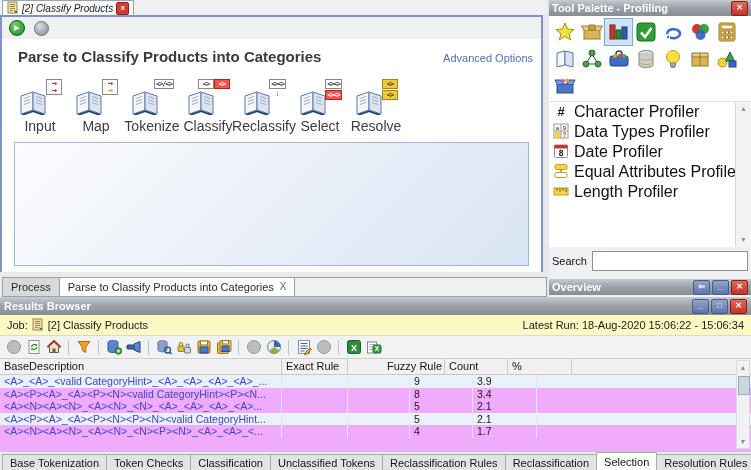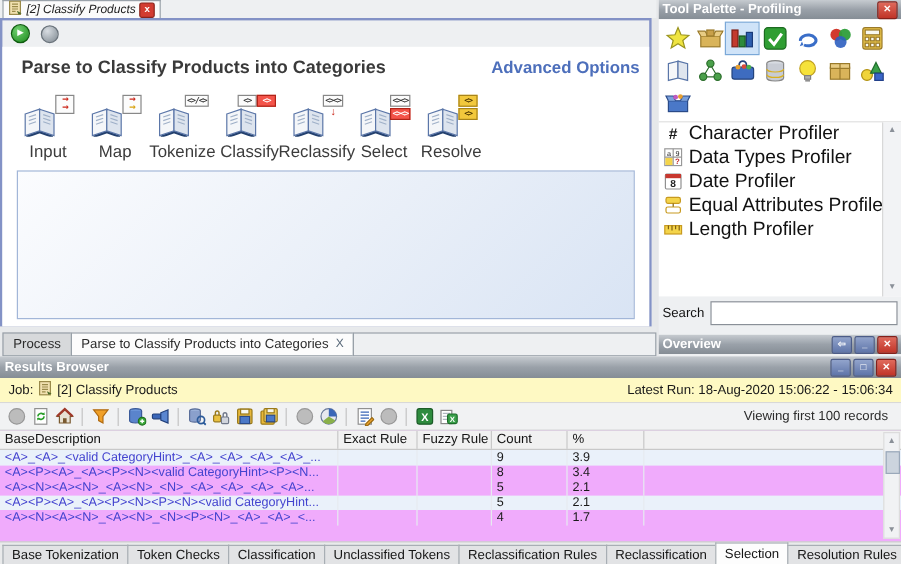--- a/index.html
+++ b/index.html
@@ -10,21 +10,21 @@
   .doc-tab{position:absolute;left:2px;top:0;height:14px;display:flex;align-items:center;gap:3px;padding:0 4px;background:#fbfbfb;border:1px solid #9aa2aa;border-bottom:none;}
   .doc-tab-label{font-style:italic;font-size:10px;color:#222;white-space:nowrap;}
   .close-box{width:11px;height:11px;background:#d23c32;border:1px solid #8a231c;color:#fff;font-size:8px;line-height:10px;text-align:center;border-radius:2px;font-weight:bold;}
   .workflow-panel{position:absolute;top:15px;left:0;width:539px;height:255px;border:2px solid #8392c6;background:#eef0f2;}
   .wf-toolbar{height:22px;display:flex;align-items:center;gap:9px;padding-left:7px;}
   .play-button{width:14px;height:14px;border-radius:50%;background:radial-gradient(circle at 35% 30%,#6fd06f,#1d8a1d);border:1px solid #0f5c0f;color:#fff;font-size:7px;line-height:14px;text-align:center;}
   .sphere-button{width:13px;height:13px;border-radius:50%;background:radial-gradient(circle at 35% 30%,#d8dde2,#7e8890);border:1px solid #69727a;}
   .wf-content{position:absolute;left:0;top:22px;right:0;bottom:0;background:#fff;}
   .wf-header{position:absolute;top:9px;left:16px;right:8px;display:flex;justify-content:space-between;align-items:baseline;}
   .wf-title{font-size:15px;font-weight:bold;color:#3a3a3a;margin:0;}
-  .adv-link{color:#4d6fbb;font-size:14px;text-decoration:none;font-weight:bold;}
+  .adv-link{color:#4d6fbb;font-size:11px;text-decoration:none;}
   .steps{position:absolute;top:40px;left:10px;display:flex;}
   .step{width:56px;display:flex;flex-direction:column;align-items:center;}
   .step-iconwrap{position:relative;width:44px;height:38px;}
   .step-book{position:absolute;left:0;bottom:0;}
   .step-label{font-size:14px;color:#3c3c3c;margin-top:1px;}
   .bdg{font:bold 7px "DejaVu Sans Mono",monospace;letter-spacing:-1px;background:#fcfcfc;border:1px solid #888;color:#333;padding:0 1px;line-height:8px;text-align:center;min-width:12px;}
   .bdg.red{background:#f4544a;border-color:#b02318;color:#fff;}
   .bdg.yellow{background:#f2c83c;border-color:#a8841a;color:#4a3400;}
   .badge-stack{position:absolute;right:0;top:0;display:flex;flex-direction:column;gap:1px;align-items:center;}
   .badge-row{position:absolute;right:0;top:0;display:flex;gap:0px;}
@@ -548,27 +548,26 @@
           </svg>
         </div>
         <div class="tbtn">
           <svg width="16" height="16" viewBox="0 0 16 16" stroke-width="1" fill="none">
             <rect x="1.5" y="3" width="9" height="11" fill="#fff" stroke="#888"></rect>
             <path d="M3 5.5h6M3 8h6M3 10.5h6" stroke="#b0b8c0"></path>
             <rect x="7" y="6" width="8" height="8" rx="1.5" fill="#3aa04a" stroke="#1c6c2a"></rect>
             <text x="11" y="12.3" font-size="6.5" font-weight="bold" text-anchor="middle" fill="#fff" font-family="Liberation Sans">X</text>
           </svg>
         </div>
-        <span class="viewing">Viewing first 100 records</span>
       </div>
     <div class="rb-table">
       <div class="thead" id="thead">
           <div class="th" style="width: 282px;">BaseDescription</div>
           <div class="th" style="width: 66px;">Exact Rule</div>
-          <div class="th" style="width: 62px;">Fuzzy Rule</div>
+          <div class="th" style="width: 62px; margin-left: 35px;">Fuzzy Rule</div>
           <div class="th" style="width: 63px;">Count</div>
           <div class="th" style="width: 64px;">%</div>
         </div>
       <div id="tbody">
           <div class="trow alt">
             <div class="td desc" style="width: 282px;">&lt;A&gt;_&lt;A&gt;_&lt;valid CategoryHint&gt;_&lt;A&gt;_&lt;A&gt;_&lt;A&gt;_&lt;A&gt;_...</div>
             <div class="td" style="width: 66px;"></div>
             <div class="td" style="width: 62px;"></div>
             <div class="td" style="width: 63px;">9</div>
             <div class="td" style="width: 64px;">3.9</div>

